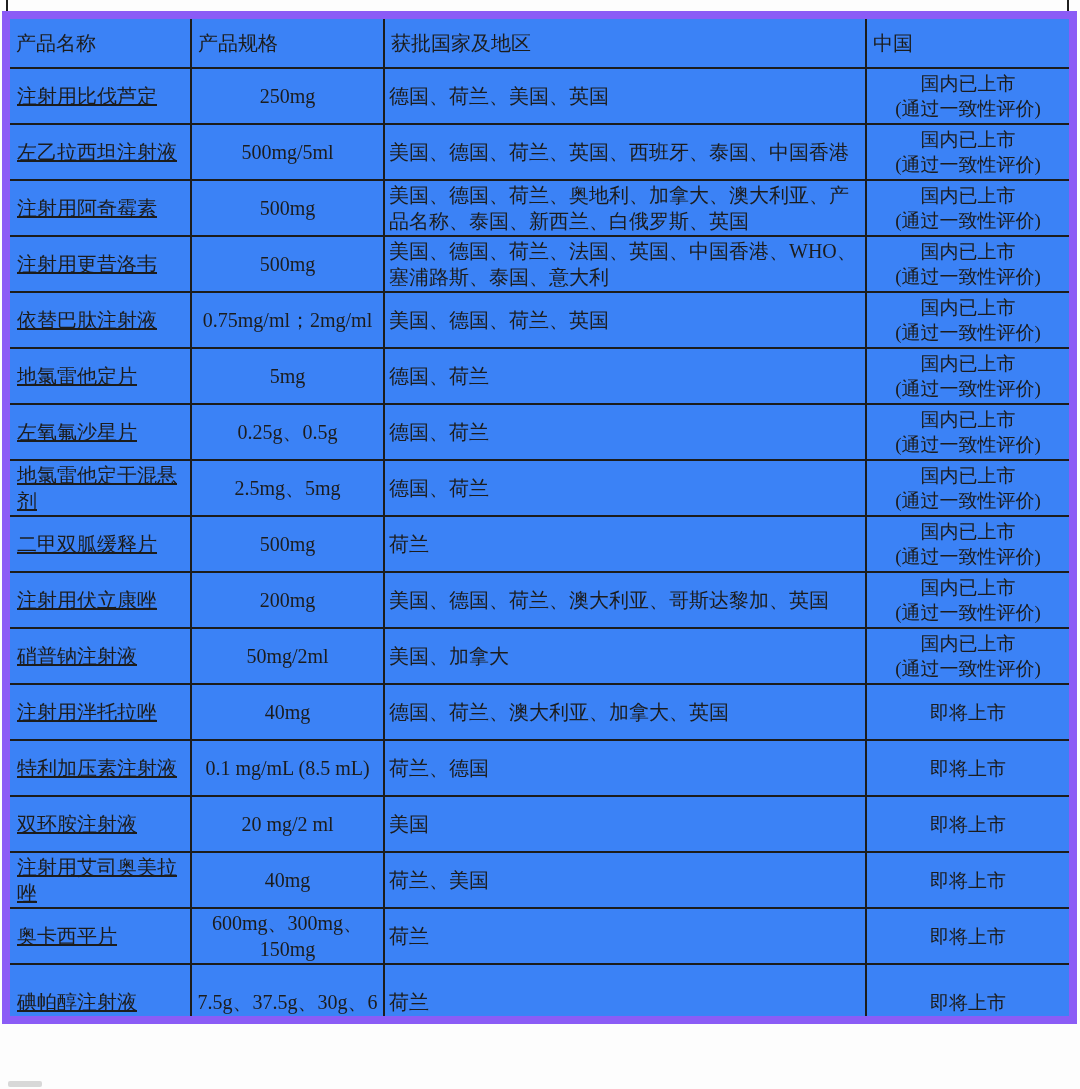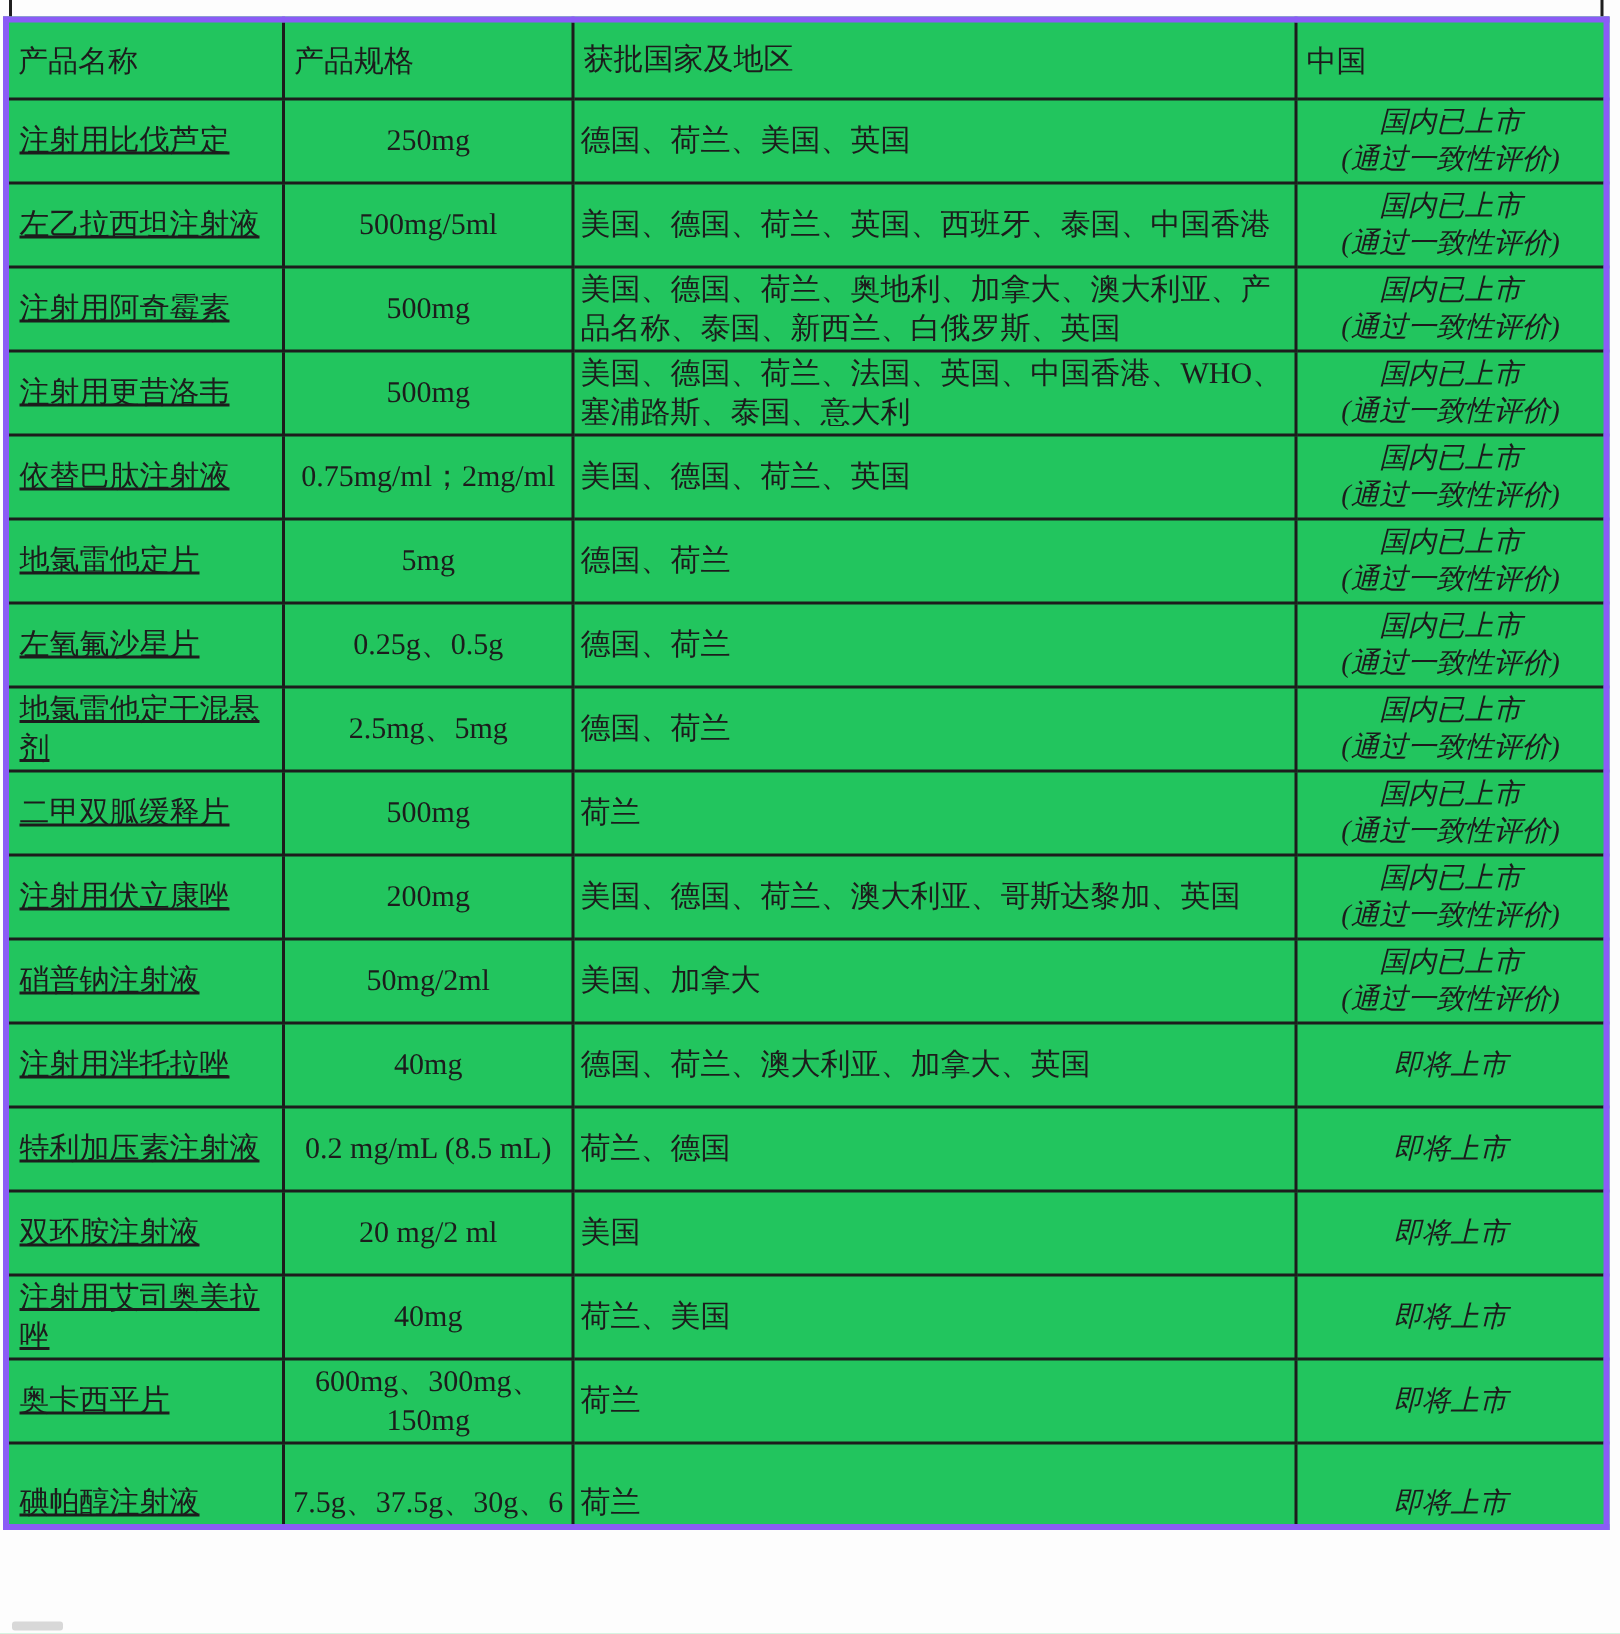--- a/index.html
+++ b/index.html
@@ -26,22 +26,22 @@
     border-left: 2px solid #1f1f1f;
     border-right: 2px solid #1f1f1f;
   }
   table.approval {
     position: absolute;
     top: 11px;
     left: 2px;
     width: 1067px;
     border-collapse: collapse;
     table-layout: fixed;
-    border: 4px solid #8b5cf6;
-    background: #22c55e;
+    border: 8px solid #8b5cf6;
+    background: #3b82f6;
   }
   .approval th,
   .approval td {
     border: 2px solid #1c1c1c;
     overflow: hidden;
     vertical-align: middle;
   }
   .approval thead tr { height: 53px; }
   .approval tbody tr { height: 56px; }
   .approval th {
@@ -58,21 +58,21 @@
   .c1 { text-align: left; }
   td.c1 { padding-left: 7px; text-decoration: underline; }
   .c2 { text-align: center; }
   .c3 { text-align: left; line-height: 27px; }
   .c4 { text-align: center; }
   td.c4 {
     font-size: 19px;
     line-height: 25px;
     padding: 0 2px;
   }
-  td.c4 .l1, td.c4 .l2 { display: block; font-style: italic; }
+  td.c4 .l1, td.c4 .l2 { display: block; }
   
   .approval tbody tr:last-child td { vertical-align: bottom; padding-bottom: 1px; }
   .approval tbody tr:last-child td.c2 { white-space: nowrap; }
   
   .smudge {
     position: absolute;
     left: 8px;
     top: 1081px;
     width: 34px;
     height: 6px;
@@ -207,21 +207,21 @@
     <td class="c1"><span class="name">注射用泮托拉唑</span></td>
     <td class="c2"><span class="spec">40mg</span></td>
     <td class="c3"><span class="regions">德国、荷兰、澳大利亚、加拿大、英国</span></td>
     <td class="c4">
       <span class="l1">即将上市</span>
 
     </td>
   </tr>
         <tr>
     <td class="c1"><span class="name">特利加压素注射液</span></td>
-    <td class="c2"><span class="spec">0.2 mg/mL (8.5 mL)</span></td>
+    <td class="c2"><span class="spec">0.1 mg/mL (8.5 mL)</span></td>
     <td class="c3"><span class="regions">荷兰、德国</span></td>
     <td class="c4">
       <span class="l1">即将上市</span>
 
     </td>
   </tr>
         <tr>
     <td class="c1"><span class="name">双环胺注射液</span></td>
     <td class="c2"><span class="spec">20 mg/2 ml</span></td>
     <td class="c3"><span class="regions">美国</span></td>

